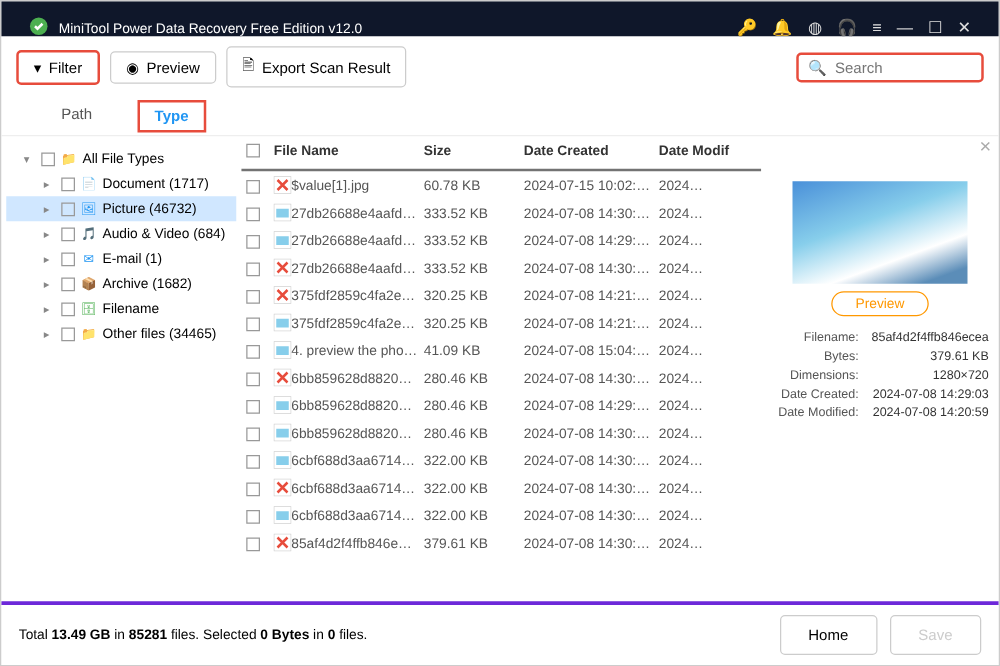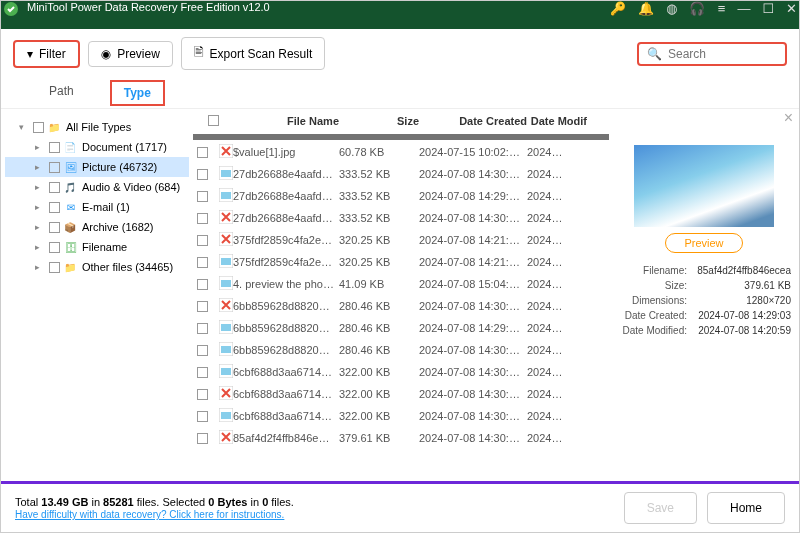--- a/index.html
+++ b/index.html
@@ -1,17 +1,17 @@
 <!DOCTYPE html>
 <html><head>
 <meta charset="utf-8">
 <style>
 * { box-sizing: border-box; margin: 0; padding: 0; font-family: Arial, sans-serif; }
 body { background: #fff; width: 800px; height: 533px; overflow: hidden; display: flex; flex-direction: column; border: 1px solid #ccc; }
-.titlebar { background: #14532d; color: #fff; height: 28px; display: flex; align-items: flex-start; padding: 0 2px; font-size: 12px; }
+.titlebar { background: #0f172a; color: #fff; height: 28px; display: flex; align-items: flex-end; padding: 0 22px; font-size: 12px; }
 .titlebar .logo { width: 16px; height: 16px; margin-right: 8px; }
 .titlebar .title { flex: 1; font-size: 11px; }
 .titlebar .icons { display: flex; gap: 12px; align-items: center; }
 .titlebar .icons span { cursor: pointer; font-size: 13px; color: #ddd; }
 .titlebar .icons .key { color: #f5a623; }
 .toolbar { display: flex; padding: 8px 12px; gap: 8px; align-items: center; }
 .btn { border: 1px solid #ccc; background: #fff; border-radius: 4px; padding: 5px 12px; font-size: 12px; display: inline-flex; align-items: center; gap: 6px; cursor: pointer; }
 .btn-highlight { border: 2px solid #e74c3c; }
 .search-wrap { margin-left: auto; border: 2px solid #e74c3c; border-radius: 4px; padding: 3px 8px; display: flex; align-items: center; gap: 6px; width: 150px; }
 .search-wrap input { border: none; outline: none; font-size: 12px; width: 100%; color: #999; }
@@ -26,21 +26,21 @@
 .tree-chevron { width: 10px; color: #888; font-size: 9px; }
 .tree-check { width: 11px; height: 11px; border: 1px solid #999; }
 .tree-icon { width: 14px; height: 14px; display: inline-flex; align-items: center; justify-content: center; font-size: 10px; }
 .folder-yellow { color: #f5a623; }
 .icon-blue { color: #2196f3; }
 .icon-teal { color: #00bcd4; }
 .icon-orange { color: #ff9800; }
 .icon-green { color: #4caf50; }
 .content { flex: 1; display: flex; overflow: hidden; }
 .filepane { flex: 1; display: flex; flex-direction: column; font-size: 11px; overflow: hidden; }
-.fhead { display: flex; border-bottom: 6px solid #737373; padding: 6px 4px; color: #333; font-weight: bold; text-align: right; }
+.fhead { display: flex; border-bottom: 2px solid #737373; padding: 6px 4px; color: #333; font-weight: bold; }
 .fhead .c1 { width: 22px; }
 .fhead .c2 { width: 120px; }
 .fhead .c3 { width: 80px; }
 .fhead .c4 { width: 108px; }
 .fhead .c5 { width: 60px; }
 .fbody { flex: 1; overflow-y: hidden; }
 .frow { display: flex; padding: 4px 4px; align-items: flex-end; color: #555; }
 .frow .c1 { width: 22px; display: flex; align-items: center; }
 .frow .ic { width: 14px; }
 .frow .c2 { width: 106px; white-space: nowrap; overflow: hidden; text-overflow: ellipsis; }
@@ -394,21 +394,21 @@
     <div class="preview">
       <span class="close">×</span>
       <div class="thumb"></div>
       <button class="preview-btn">Preview</button>
       <div class="meta">
         <div class="meta-row">
             <span class="k">Filename:</span>
             <span class="v">85af4d2f4ffb846ecea</span>
           </div>
         <div class="meta-row">
-            <span class="k">Size:</span>
+            <span class="k">Bytes:</span>
             <span class="v">379.61 KB</span>
           </div>
         <div class="meta-row">
             <span class="k">Dimensions:</span>
             <span class="v">1280×720</span>
           </div>
         <div class="meta-row">
             <span class="k">Date Created:</span>
             <span class="v">2024-07-08 14:29:03</span>
           </div>
@@ -420,17 +420,16 @@
     </div>
   </div>
 </div>
 
 <div class="footer">
   <div class="status">
     <div>
       <span>Total </span><b>13.49 GB</b><span> in </span><b>85281</b><span> files.</span>
       <span>  Selected </span><b>0 Bytes</b><span> in </span><b>0</b><span> files.</span>
     </div>
-    <span class="link">Have difficulty with data recovery? Click here for instructions.</span>
   </div>
+  <button class="fbtn">Home</button>
   <button class="fbtn disabled">Save</button>
-  <button class="fbtn">Home</button>
 </div>
 
 </body></html>

